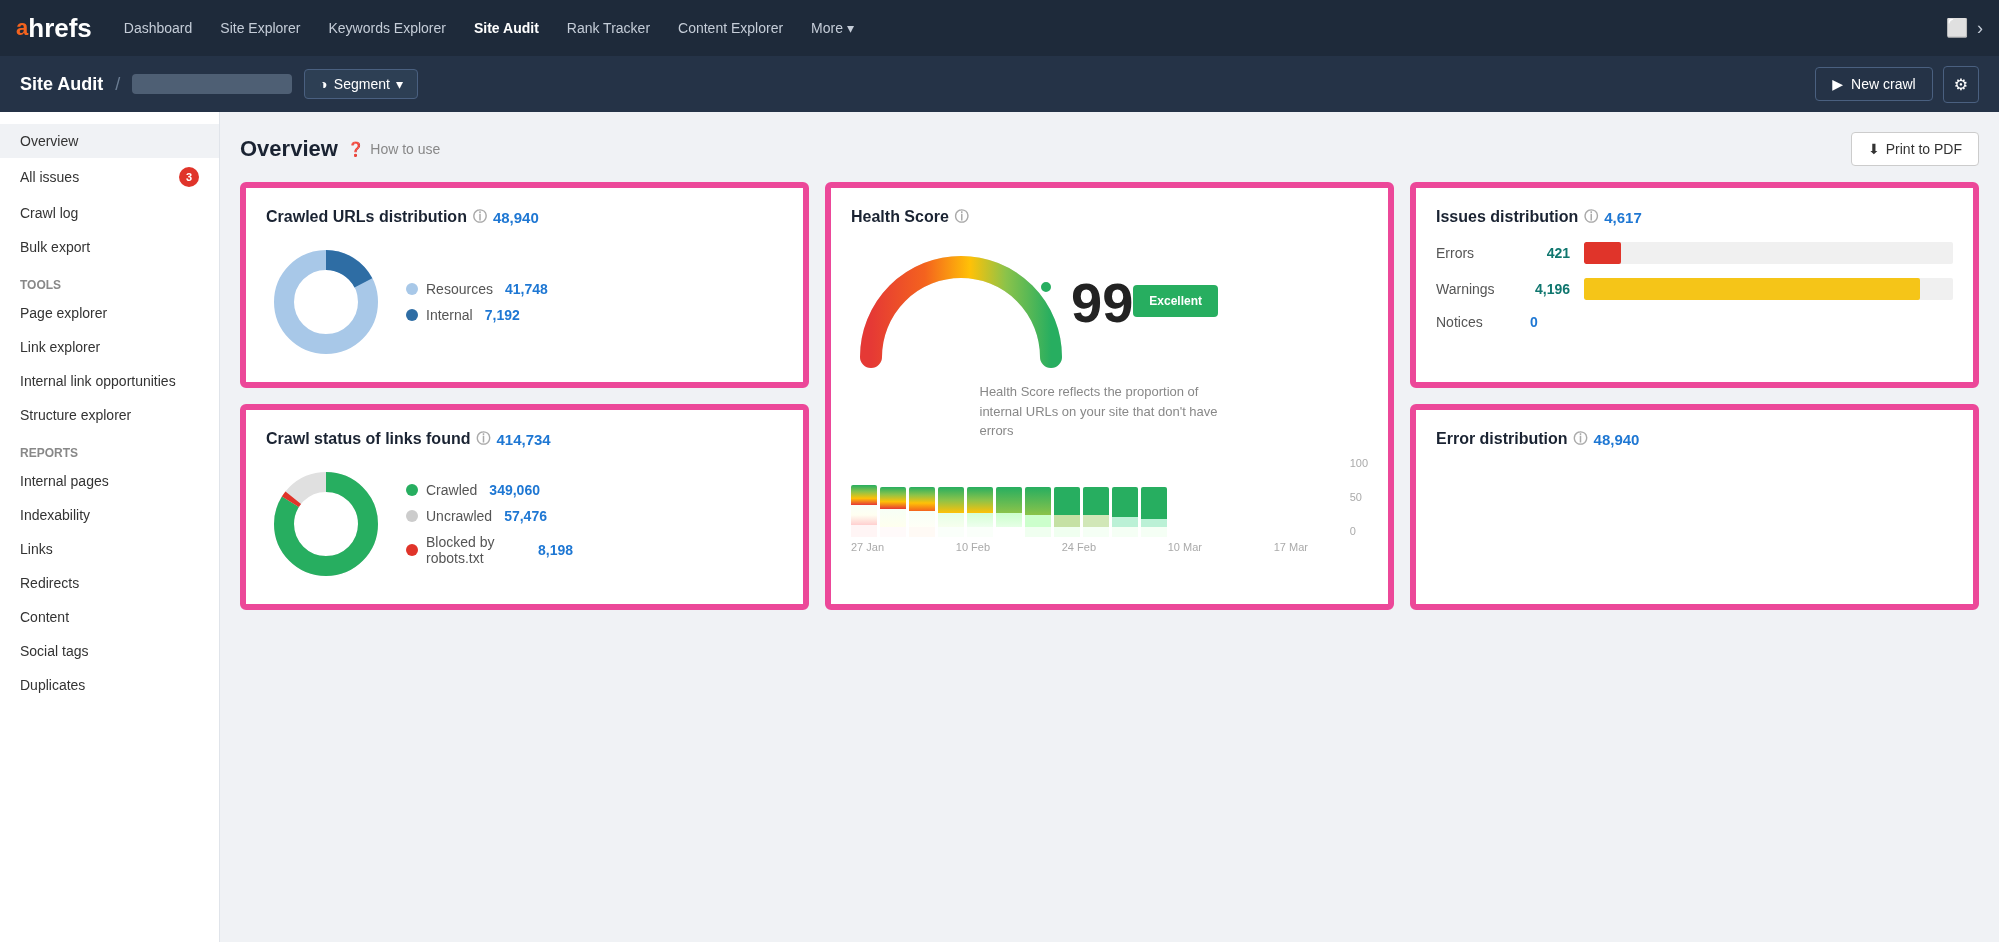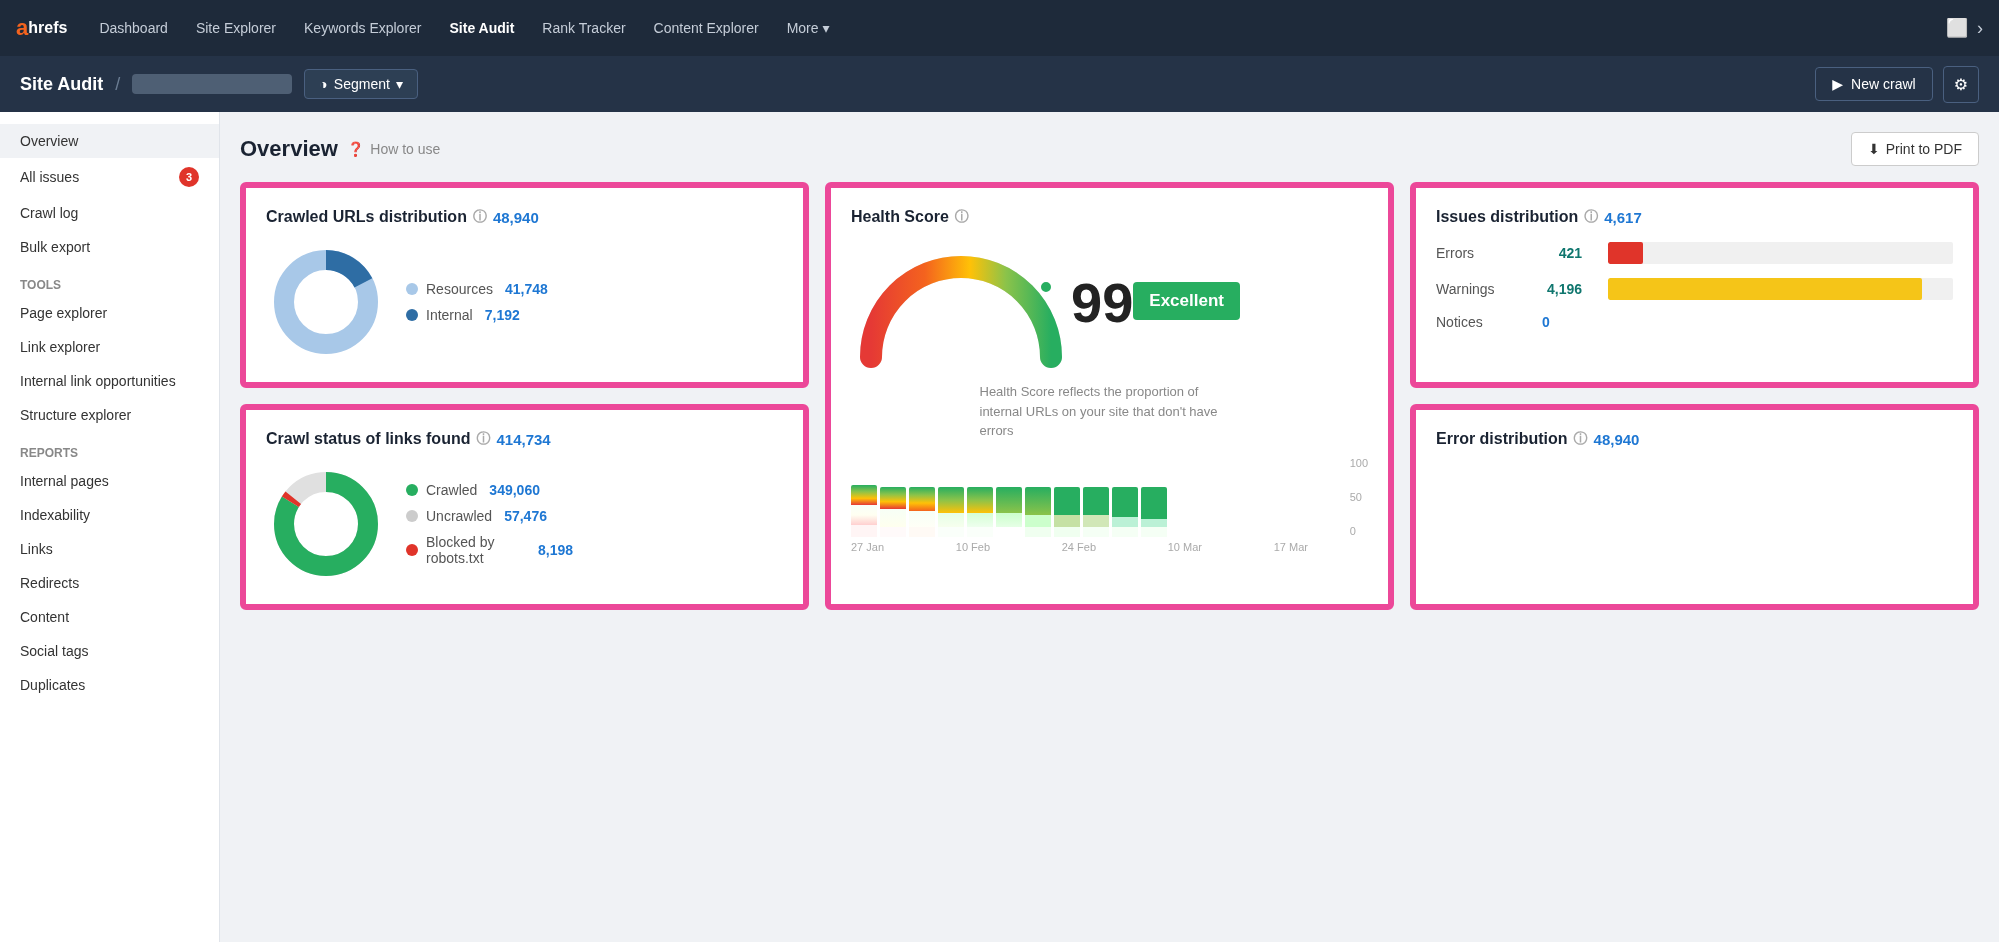--- a/index.html
+++ b/index.html
@@ -10,21 +10,21 @@
       background: #1e2a3a;
       display: flex;
       align-items: center;
       padding: 0 16px;
       height: 56px;
       gap: 4px;
     }
     .logo {
       display: flex; align-items: center; margin-right: 16px;
     }
-    .logo-text { color: white; font-size: 16px; font-weight: 700; }
+    .logo-text { color: white; font-size: 26px; font-weight: 700; }
     .logo-a { color: #f4631e; font-size: 22px; font-weight: 900; }
     .nav-item {
       color: #c5cdd8; font-size: 14px; padding: 8px 12px; cursor: pointer; border-radius: 4px; white-space: nowrap;
     }
     .nav-item.active { color: white; font-weight: 600; }
     .nav-item.more { display: flex; align-items: center; gap: 4px; }
     .nav-right { margin-left: auto; display: flex; align-items: center; gap: 8px; }
     .nav-icon { color: #c5cdd8; font-size: 18px; cursor: pointer; }
 
     
@@ -130,32 +130,32 @@
 
     
     .donut-row { display: flex; align-items: center; gap: 20px; }
     .legend { display: flex; flex-direction: column; gap: 10px; }
     .legend-item { display: flex; align-items: center; gap: 8px; font-size: 14px; }
     .legend-dot { width: 12px; height: 12px; border-radius: 50%; flex-shrink: 0; }
     .legend-label { color: #555; }
     .legend-val { color: #1e77d3; font-weight: 600; margin-left: 4px; }
     .gauge-container { display: flex; flex-direction: row; align-items: center; margin: 10px 0; }
     .gauge-num { font-size: 56px; font-weight: 700; color: #222; margin-top: -10px; }
-    .excellent-badge { background: #27ae60; color: white; padding: 9px 16px; border-radius: 4px; font-size: 17px; font-weight: 600; display: inline-block; margin-bottom: 12px; }
+    .excellent-badge { background: #27ae60; color: white; padding: 9px 16px; border-radius: 4px; font-size: 12px; font-weight: 600; display: inline-block; margin-bottom: 12px; }
     .health-desc { color: #888; font-size: 13px; line-height: 1.5; max-width: 260px; margin: 0 auto 16px; }
 
     
     .bar-chart-container { margin-top: 10px; position: relative; }
     .bar-chart { display: flex; align-items: flex-end; gap: 3px; height: 80px; }
     .bar-col { display: flex; flex-direction: column; justify-content: flex-end; }
     .bar-seg { width: 26px; }
     .bar-axis { display: flex; justify-content: space-between; margin-top: 4px; font-size: 11px; color: #aaa; }
 
     
-    .issue-row { display: flex; align-items: center; gap: 26px; margin-bottom: 14px; }
+    .issue-row { display: flex; align-items: center; gap: 14px; margin-bottom: 14px; }
     .issue-label { width: 80px; color: #555; font-size: 14px; }
     .issue-val { color: #0f766e; font-weight: 600; font-size: 14px; width: 40px; text-align: right; }
     .issue-bar-wrap { flex: 1; height: 22px; background: #f0f0f0; border-radius: 2px; overflow: hidden; }
     .issue-bar { height: 100%; border-radius: 2px; }
     .notice-val { color: #1e77d3; font-weight: 600; }
 
     
     .error-legend { display: flex; flex-direction: column; gap: 8px; }
 
     svg { overflow: visible; }

